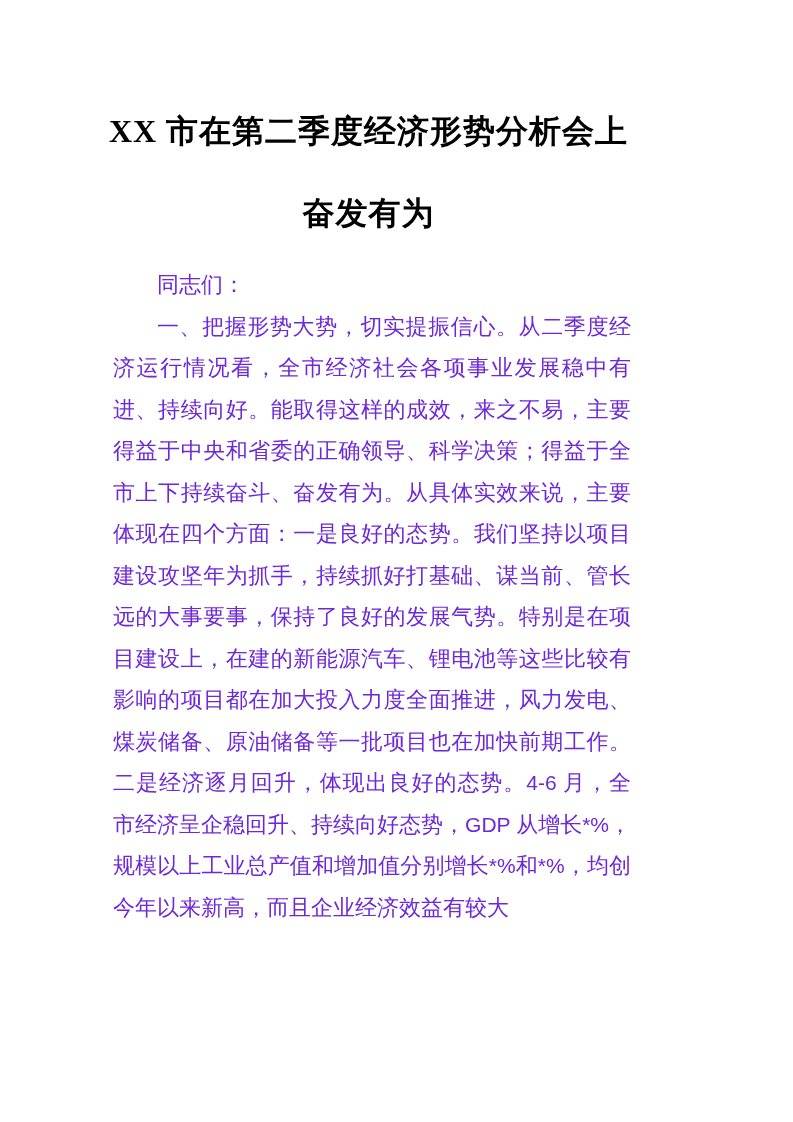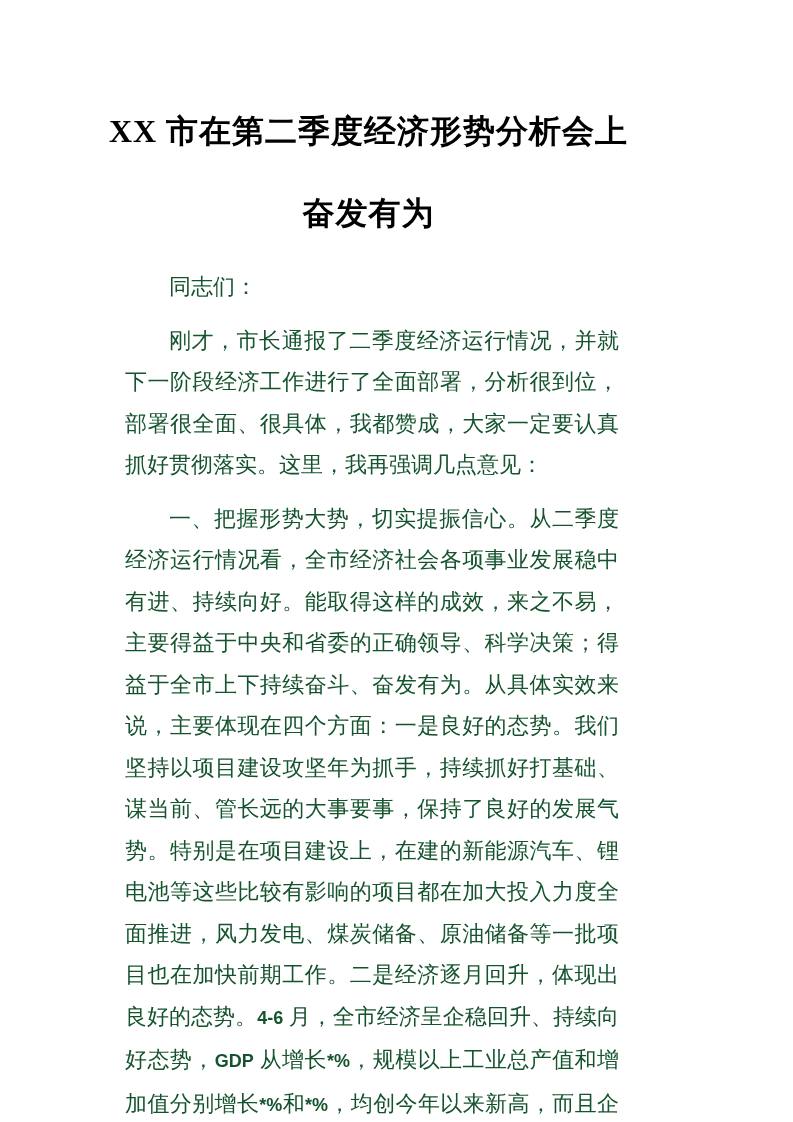--- a/index.html
+++ b/index.html
@@ -25,43 +25,42 @@
     line-height: 82px;
     font-weight: bold;
     letter-spacing: 1px;
     font-family: "Liberation Serif", "DejaVu Serif", serif;
   }
   .doc-body {
     margin-top: 10px;
     padding: 0 106px 0 113px;
   }
   .doc-body .para {
-    margin: 12px;
+    margin: 0;
     padding: 0;
     font-size: 22px;
     line-height: 41.5px;
     text-indent: 2em;
     text-align: justify;
-    color: #14532d;
+    color: #6d28d9;
     word-break: break-all;
   }
   .doc-body .para span.latin-bold {
-    font-weight: bold;
+    font-weight: normal;
     font-family: "Liberation Sans", "DejaVu Sans", sans-serif;
-    font-size: 18px;
+    font-size: 21px;
   }
 </style>
 </head>
 <body>
 
 <div class="page">
   <div class="doc-title">
     <div class="title-line">XX 市在第二季度经济形势分析会上</div>
     <div class="title-line">奋发有为</div>
   </div>
 
   <div class="doc-body">
 
   <p class="para"><span>同志们：</span></p>
-      <p class="para"><span>刚才，市长通报了二季度经济运行情况，并就下一阶段经济工作进行了全面部署，分析很到位，部署很全面、很具体，我都赞成，大家一定要认真抓好贯彻落实。这里，我再强调几点意见：</span></p>
       <p class="para"><span>一、把握形势大势，切实提振信心。从二季度经济运行情况看，全市经济社会各项事业发展稳中有进、持续向好。能取得这样的成效，来之不易，主要得益于中央和省委的正确领导、科学决策；得益于全市上下持续奋斗、奋发有为。从具体实效来说，主要体现在四个方面：一是良好的态势。我们坚持以项目建设攻坚年为抓手，持续抓好打基础、谋当前、管长远的大事要事，保持了良好的发展气势。特别是在项目建设上，在建的新能源汽车、锂电池等这些比较有影响的项目都在加大投入力度全面推进，风力发电、煤炭储备、原油储备等一批项目也在加快前期工作。二是经济逐月回升，体现出良好的态势。</span><span class="latin-bold">4-6</span><span> 月，全市经济呈企稳回升、持续向好态势，</span><span class="latin-bold">GDP</span><span> 从增长</span><span class="latin-bold">*%</span><span>，规模以上工业总产值和增加值分别增长</span><span class="latin-bold">*%</span><span>和</span><span class="latin-bold">*%</span><span>，均创今年以来新高，而且企业经济效益有较大</span></p>
     </div>
 </div>
 
 </body></html>

